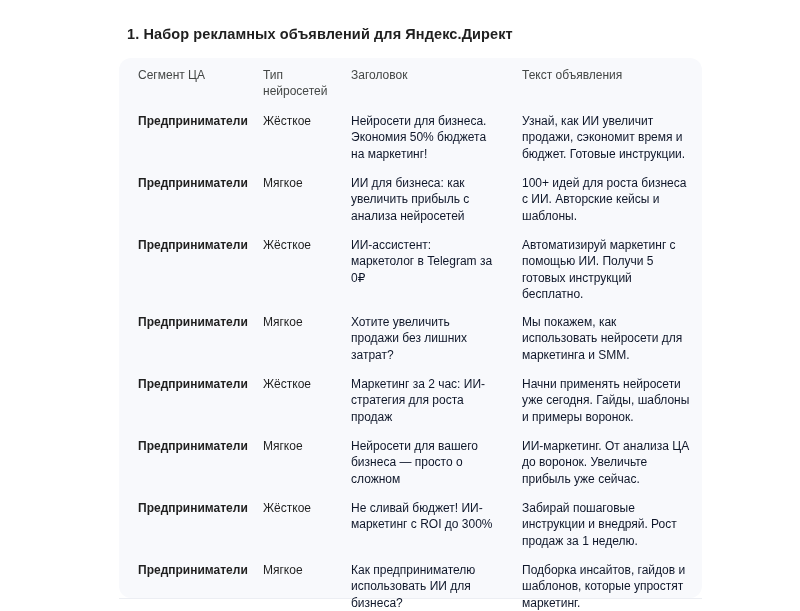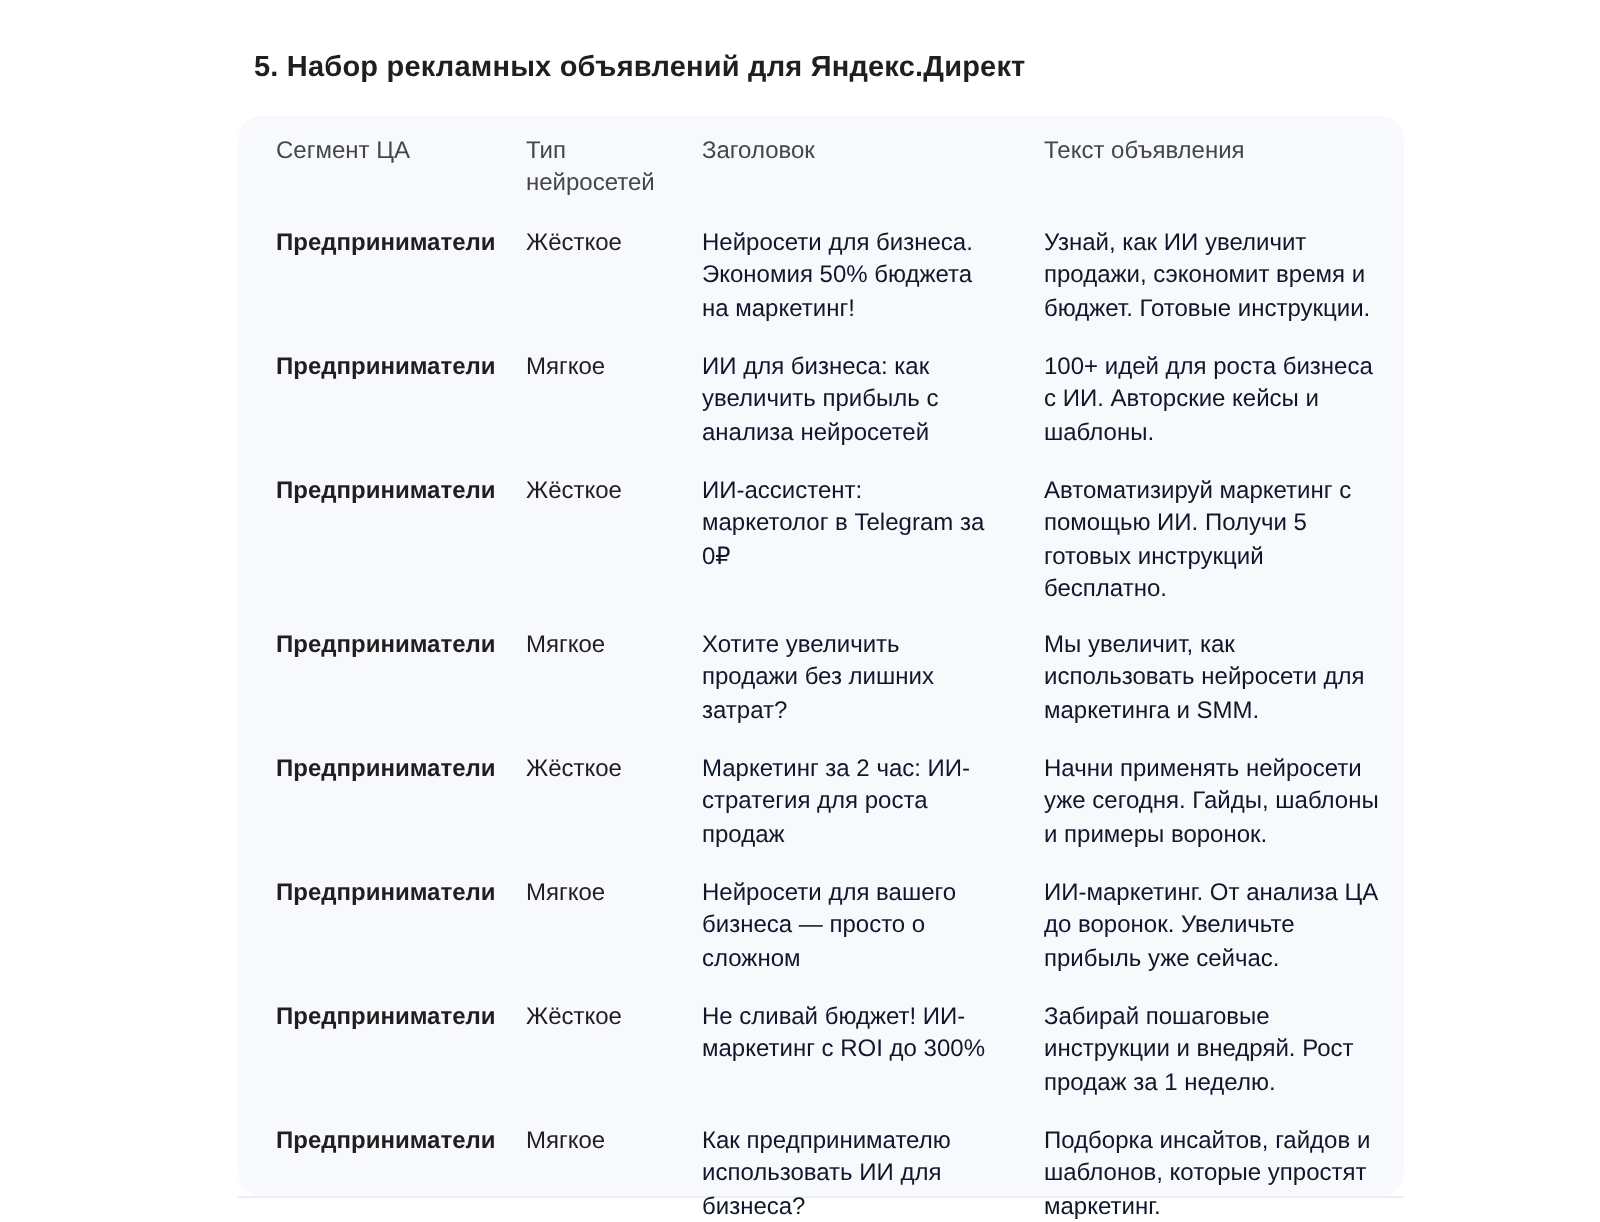--- a/index.html
+++ b/index.html
@@ -76,21 +76,21 @@
     }
     tr.data-row td { padding-top: 0; }
     tr.data-row { height: 62px; }
     td.segment { font-weight: bold; color: #1f1f1f; }
     td.type { color: #1f1f1f; }
   </style>
 </head>
 <body>
 
 <div class="page">
-  <h2 class="section-title">5. Набор рекламных объявлений для Яндекс.Директ</h2>
+  <h2 class="section-title">1. Набор рекламных объявлений для Яндекс.Директ</h2>
 
   <div class="card"></div>
   <div class="divider"></div>
 
   <table>
     <colgroup>
       <col class="c1">
         <col class="c2">
         <col class="c3">
         <col class="c4">
@@ -119,21 +119,21 @@
       <tr class="data-row">
         <td class="segment">Предприниматели</td>
         <td class="type">Жёсткое</td>
         <td>ИИ-ассистент: маркетолог в Telegram за 0₽</td>
         <td>Автоматизируй маркетинг с помощью ИИ. Получи 5 готовых инструкций бесплатно.</td>
       </tr>
       <tr class="data-row">
         <td class="segment">Предприниматели</td>
         <td class="type">Мягкое</td>
         <td>Хотите увеличить продажи без лишних затрат?</td>
-        <td>Мы увеличит, как использовать нейросети для маркетинга и SMM.</td>
+        <td>Мы покажем, как использовать нейросети для маркетинга и SMM.</td>
       </tr>
       <tr class="data-row">
         <td class="segment">Предприниматели</td>
         <td class="type">Жёсткое</td>
         <td>Маркетинг за 2 час: ИИ-стратегия для роста продаж</td>
         <td>Начни применять нейросети уже сегодня. Гайды, шаблоны и примеры воронок.</td>
       </tr>
       <tr class="data-row">
         <td class="segment">Предприниматели</td>
         <td class="type">Мягкое</td>

